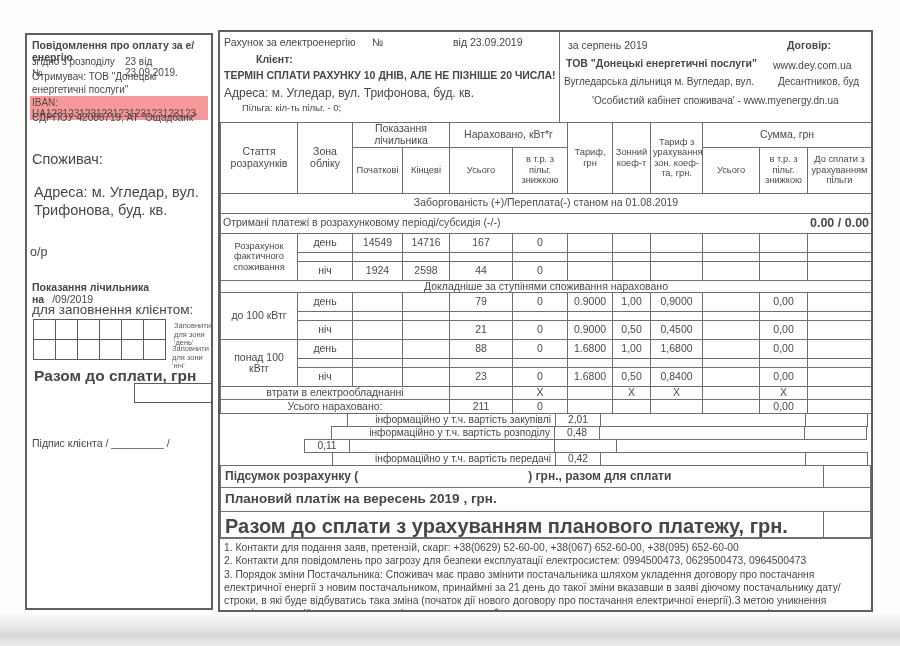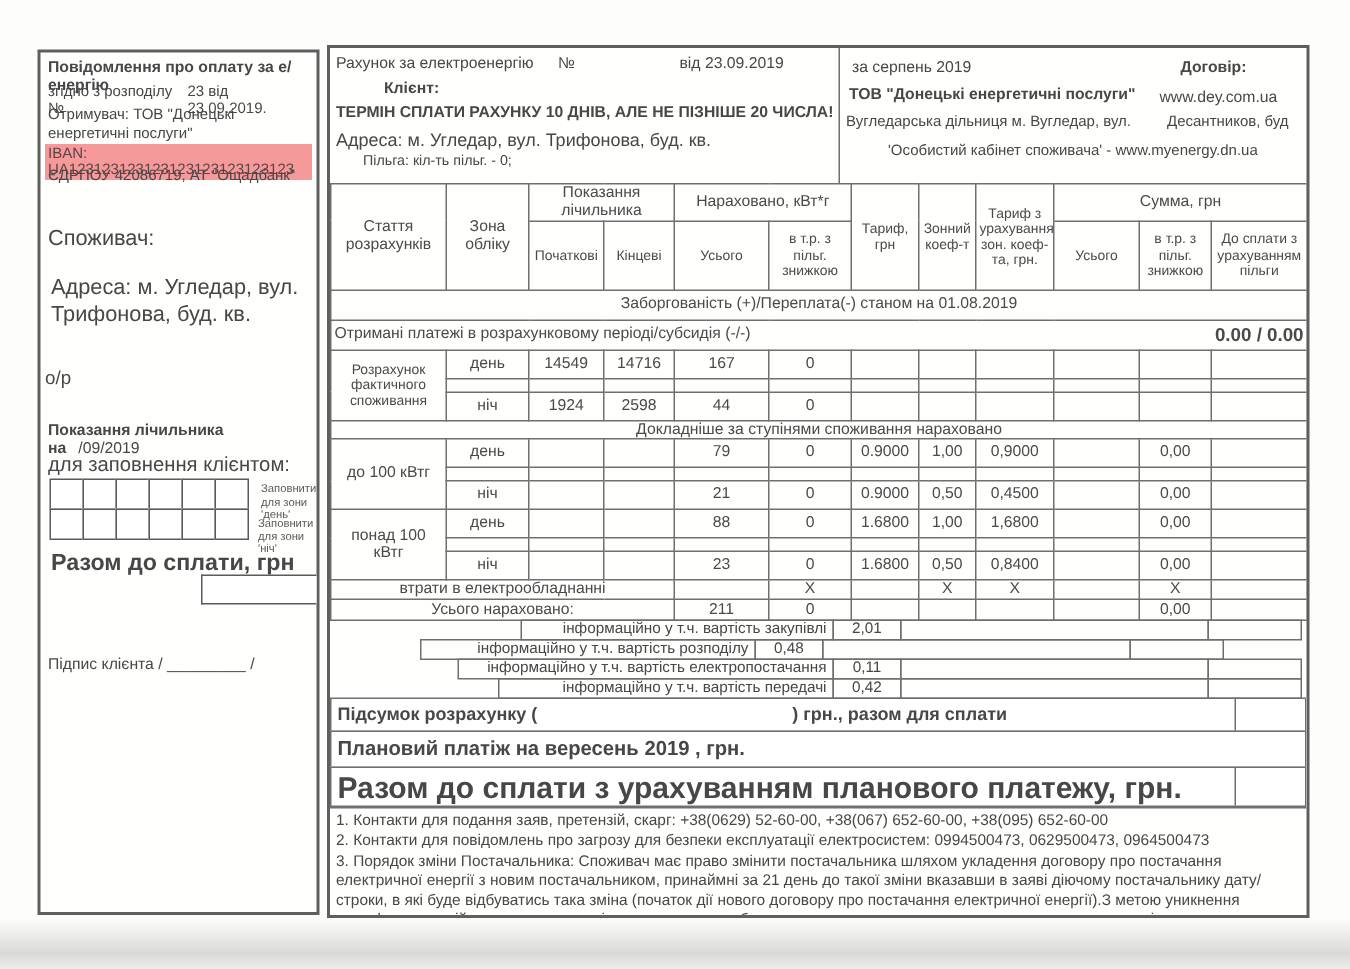--- a/index.html
+++ b/index.html
@@ -75,21 +75,21 @@
   .pay-val { font-weight:bold; font-size:12.5px; }
 
   
   .info-row { display:flex; height:13px; font-size:10.2px; line-height:11.5px; }
   .info-row > span { border:1px solid #6f6f6f; margin-top:-1px; display:block; }
   .ir-label { text-align:right; padding-right:4px; }
   .ir-value { width:46px; text-align:center; margin-left:-1px; }
   .ir-fill  { width:206px; margin-left:-1px; }
   .ir-end   { width:63px; margin-left:-1px; }
   .info-row.i1 { margin-left:127px; } .info-row.i1 .ir-label { width:209px; }
-  .info-row.i2 { margin-left:60px; } .info-row.i2 .ir-label { width:224px; }
+  .info-row.i2 { margin-left:111px; } .info-row.i2 .ir-label { width:224px; }
   .info-row.i3 { margin-left:85px;  } .info-row.i3 .ir-label { width:251px; }
   .info-row.i4 { margin-left:112px; } .info-row.i4 .ir-label { width:224px; }
 
   
   .sum-row { display:flex; border:1px solid #6f6f6f; margin-top:-1px; background:#fff; }
   .sr-text { flex:1; padding:3px 4px 0 4px; white-space:nowrap; overflow:hidden; }
   .sr-box  { width:47px; border-left:1px solid #6f6f6f; }
   .sum-row.s1 { height:23px; } .sum-row.s1 .sr-text { font-weight:bold; font-size:12px; }
   .sum-row.s2 { height:25px;flex-direction:column; } .sum-row.s2 .sr-text { font-weight:bold; font-size:13.5px; }
   .sum-row.s3 { height:27px; } .sum-row.s3 .sr-text { font-weight:bold; font-size:20px; }
@@ -371,21 +371,20 @@
       <span class="ir-fill"></span>
       <span class="ir-end"></span>
   </div>
   <div class="info-row i2">
     <span class="ir-label">інформаційно у т.ч. вартість розподілу</span>
       <span class="ir-value">0,48</span>
       <span class="ir-fill"></span>
       <span class="ir-end"></span>
   </div>
   <div class="info-row i3">
-    <span class="ir-label">інформаційно у т.ч. вартість електропостачання</span>
       <span class="ir-value">0,11</span>
       <span class="ir-fill"></span>
       <span class="ir-end"></span>
   </div>
   <div class="info-row i4">
     <span class="ir-label">інформаційно у т.ч. вартість передачі</span>
       <span class="ir-value">0,42</span>
       <span class="ir-fill"></span>
       <span class="ir-end"></span>
   </div>

